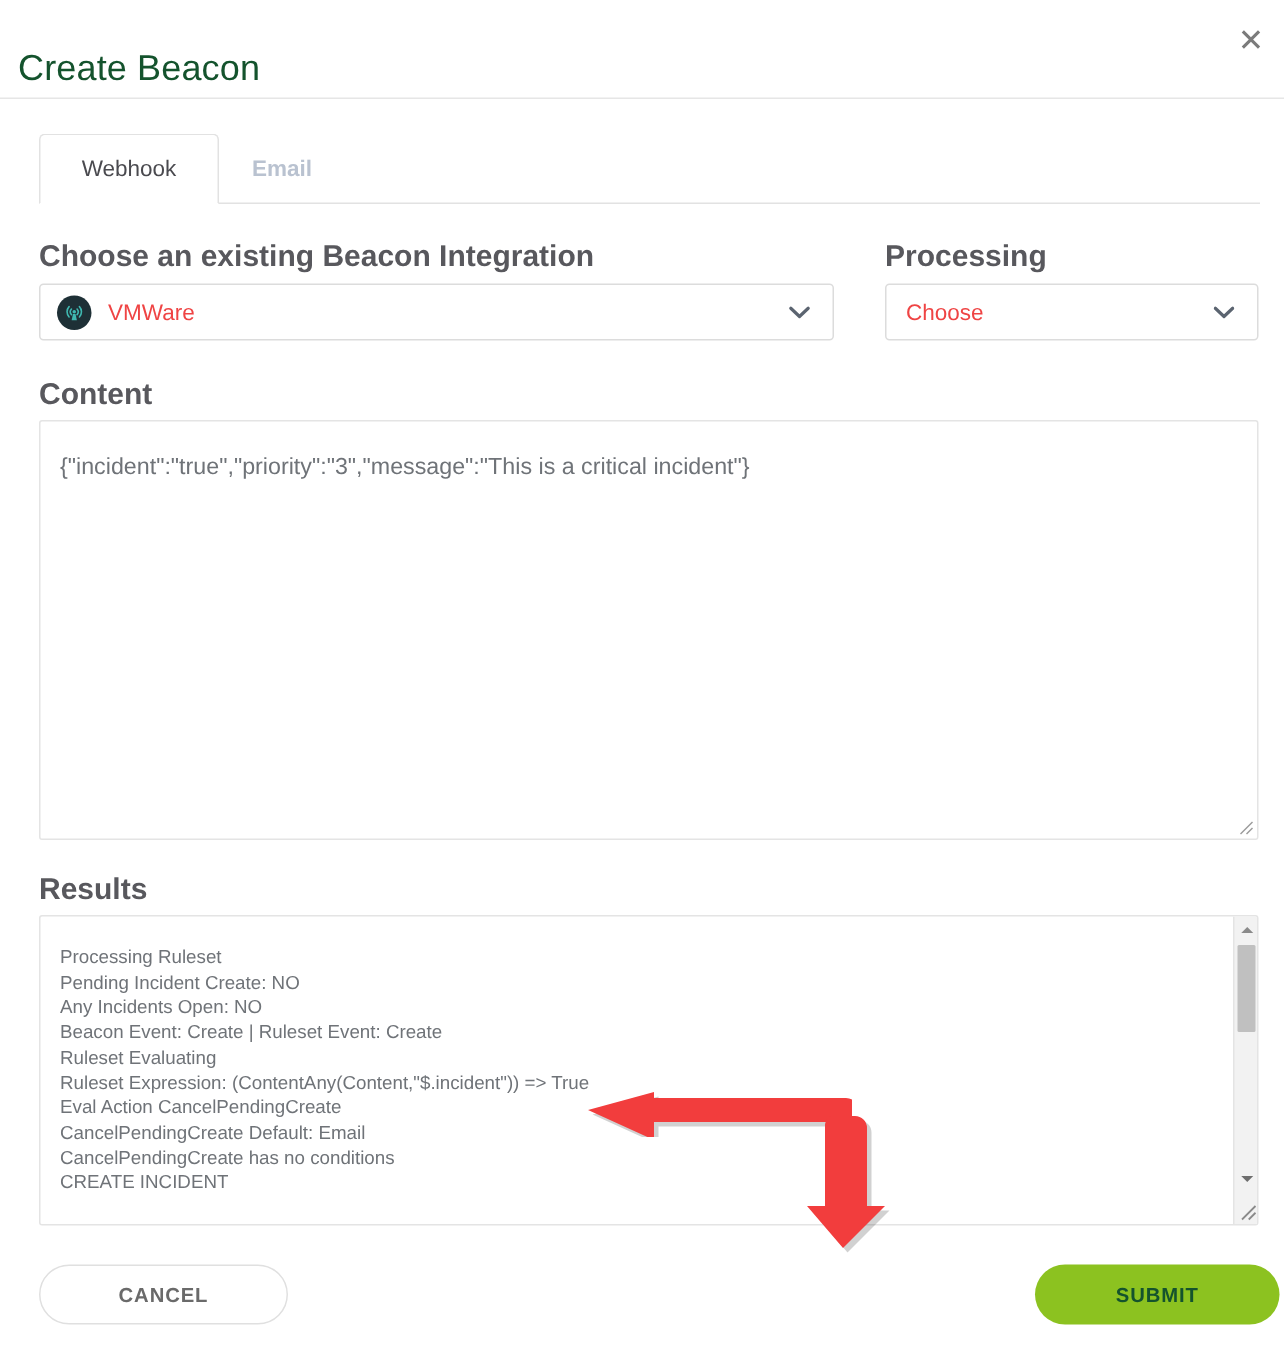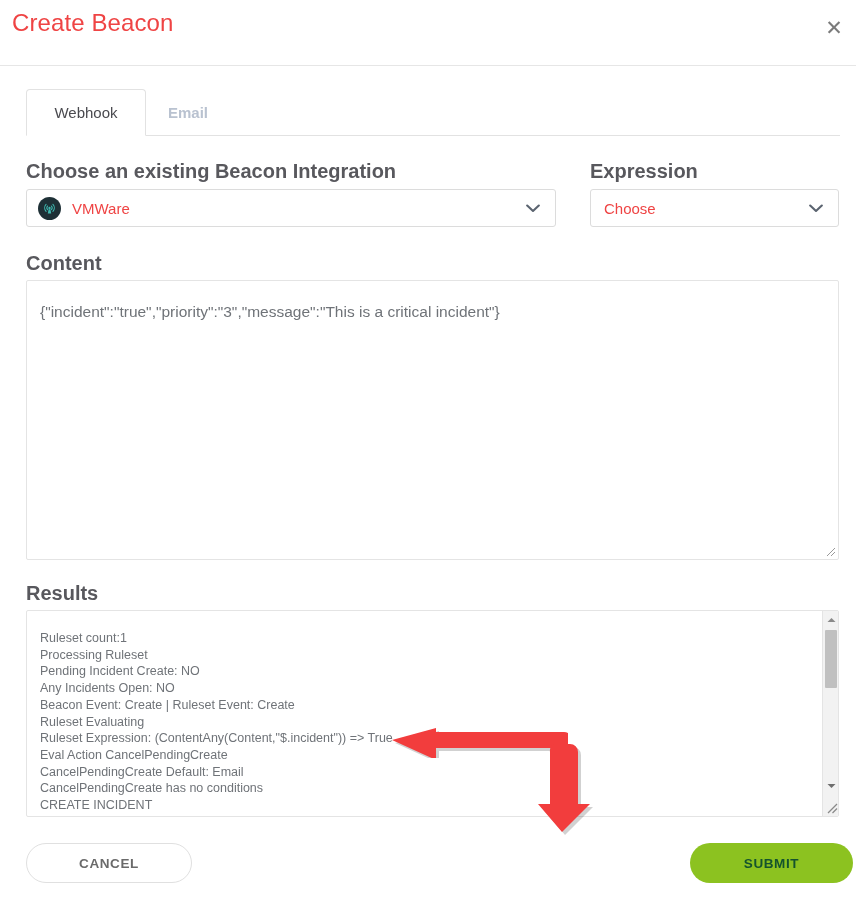--- a/index.html
+++ b/index.html
@@ -19,24 +19,24 @@
   }
 
   
   .modal-header {
     position: relative;
     height: 66px;
     border-bottom: 1px solid #e6e6e6;
   }
   .modal-title {
     position: absolute;
-    left: 12px; top: 9px;
+    left: 12px; top: 32px;
     font-size: 24px;
     font-weight: 400;
-    color: #ef4444;
+    color: #14532d;
     letter-spacing: 0.1px;
   }
   .close-btn {
     position: absolute;
     right: 9px; top: 14px;
     width: 26px; height: 26px;
     display: flex; align-items: center; justify-content: center;
     cursor: pointer;
     color: #7b7b7b;
     font-size: 21px;
@@ -288,21 +288,21 @@
         <circle cx="12" cy="11" r="1.9" fill="#3FB8B0"></circle>
         <path d="M10.6 13.2 L9.2 20 h5.6 l-1.4-6.8 z" fill="#3FB8B0"></path>
       </svg>
     </span>
     <span class="select-value">VMWare</span>
     <svg class="chevron" viewBox="0 0 14 9">
       <path d="M1.2 1.5 L7 7 L12.8 1.5" fill="none" stroke="#5b6470" stroke-width="2.1" stroke-linecap="round" stroke-linejoin="round"></path>
     </svg>
   </div>
 
-  <div class="field-label lbl-templates">Expression</div>
+  <div class="field-label lbl-templates">Processing</div>
 
   <div class="select-box select-templates">
     <span class="select-value">Choose</span>
     <svg class="chevron" viewBox="0 0 14 9">
       <path d="M1.2 1.5 L7 7 L12.8 1.5" fill="none" stroke="#5b6470" stroke-width="2.1" stroke-linecap="round" stroke-linejoin="round"></path>
     </svg>
   </div>
 
   <div class="field-label lbl-content">Content</div>
 
@@ -313,21 +313,20 @@
         <line x1="12" y1="4" x2="4" y2="12"></line>
         <line x1="12" y1="8" x2="8" y2="12"></line>
       </g>
     </svg>
   </div>
 
   <div class="field-label lbl-results">Results</div>
 
   <div class="results-area">
     <div class="results-log" id="results-log">
-        <div class="log-line">Ruleset count:1</div>
         <div class="log-line">Processing Ruleset</div>
         <div class="log-line">Pending Incident Create: NO</div>
         <div class="log-line">Any Incidents Open: NO</div>
         <div class="log-line">Beacon Event: Create | Ruleset Event: Create</div>
         <div class="log-line">Ruleset Evaluating</div>
         <div class="log-line">Ruleset Expression: (ContentAny(Content,"$.incident")) =&gt; True</div>
         <div class="log-line">Eval Action CancelPendingCreate</div>
         <div class="log-line">CancelPendingCreate Default: Email</div>
         <div class="log-line">CancelPendingCreate has no conditions</div>
         <div class="log-line">CREATE INCIDENT</div>

